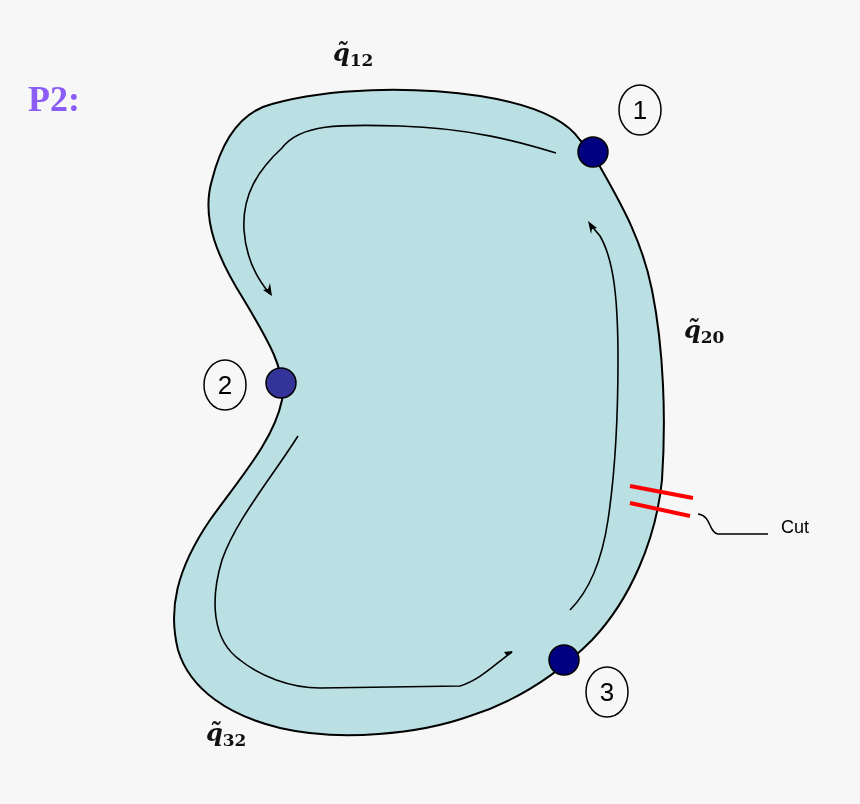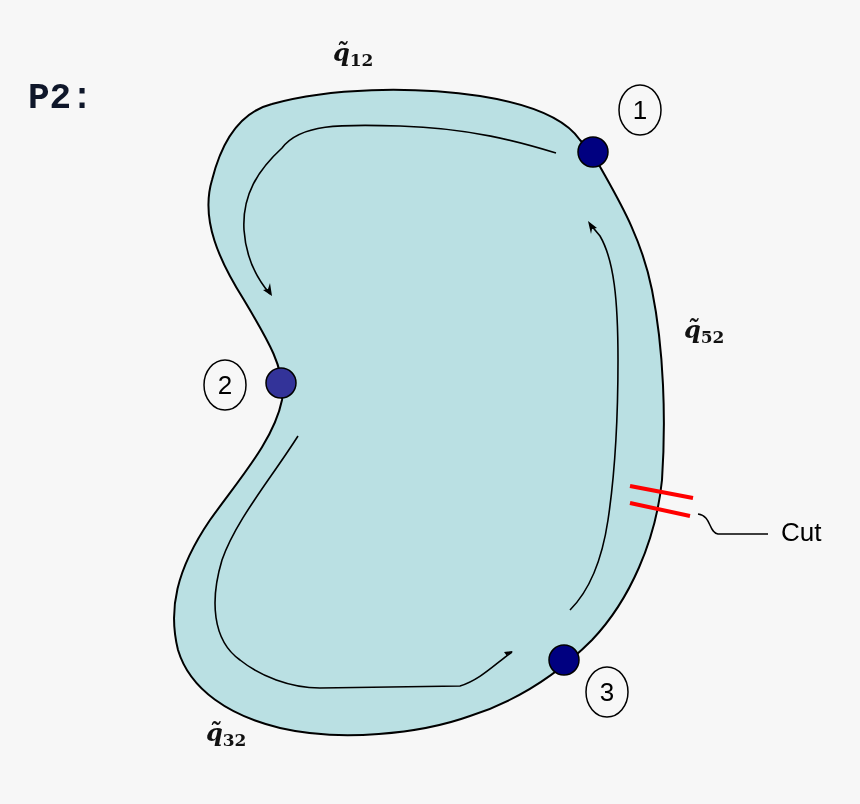--- a/index.html
+++ b/index.html
@@ -1,21 +1,21 @@
 <!DOCTYPE html>
 <html><head>
 <meta charset="utf-8">
 <style>
   html, body { margin: 0; padding: 0; }
   body { width: 860px; height: 804px; background: #f7f7f7; position: relative; overflow: hidden; font-family: "Liberation Sans", sans-serif; }
   svg { position: absolute; left: 0; top: 0; }
-  .title { position: absolute; left: 28px; top: 78px; font-size: 36px; font-weight: bold; color: #0f172a; font-family: Liberation Mono, monospace; }
+  .title { position: absolute; left: 28px; top: 78px; font-size: 36px; font-weight: bold; color: #8b5cf6; font-family: Liberation Serif, serif; }
   .qlabel { position: absolute; font-family: "DejaVu Serif", serif; font-size: 24px; font-weight: bold; color: #111; font-style: italic; }
   .qlabel sub { font-style: normal; font-size: 17px; vertical-align: -5px; }
-  .cut { position: absolute; left: 781px; top: 517px; font-size: 26px; color: #000; font-family: "Liberation Sans", sans-serif; }
+  .cut { position: absolute; left: 781px; top: 517px; font-size: 18px; color: #000; font-family: "Liberation Sans", sans-serif; }
   .num { position: absolute; font-size: 26px; color: #000; font-family: "Liberation Sans", sans-serif; text-align: center; width: 44px; }
 </style>
 </head>
 <body>
 
 <svg width="860" height="804" viewBox="0 0 860 804">
 
   <path d="M272,104 C330,88 410,86 480,96 C530,104 565,118 580,140 L592,152
        C612,190 640,230 652,290 C664,350 666,420 662,480
        C656,540 630,600 592,640 C560,672 520,700 470,716
@@ -45,20 +45,20 @@
   <circle cx="564" cy="660" r="15" fill="#000080" stroke="#000" stroke-width="1.5"></circle>
 
   <ellipse cx="640" cy="110" rx="21" ry="25" fill="#f7f7f7" stroke="#000" stroke-width="1.5"></ellipse>
   <ellipse cx="225" cy="385" rx="21" ry="25" fill="#f7f7f7" stroke="#000" stroke-width="1.5"></ellipse>
   <ellipse cx="607" cy="692" rx="21" ry="25" fill="#f7f7f7" stroke="#000" stroke-width="1.5"></ellipse>
 </svg>
 
 <div class="title">P2:</div>
 
 <div class="qlabel" style="left:333px;top:38px;"><span>q̃</span><sub>12</sub></div>
-<div class="qlabel" style="left:684px;top:315px;"><span>q̃</span><sub>52</sub></div>
+<div class="qlabel" style="left:684px;top:315px;"><span>q̃</span><sub>20</sub></div>
 <div class="qlabel" style="left:206px;top:718px;"><span>q̃</span><sub>32</sub></div>
 
 <div class="num" style="left:618px;top:95px;">1</div>
 <div class="num" style="left:203px;top:370px;">2</div>
 <div class="num" style="left:585px;top:677px;">3</div>
 
 <div class="cut">Cut</div>
 
 </body></html>

